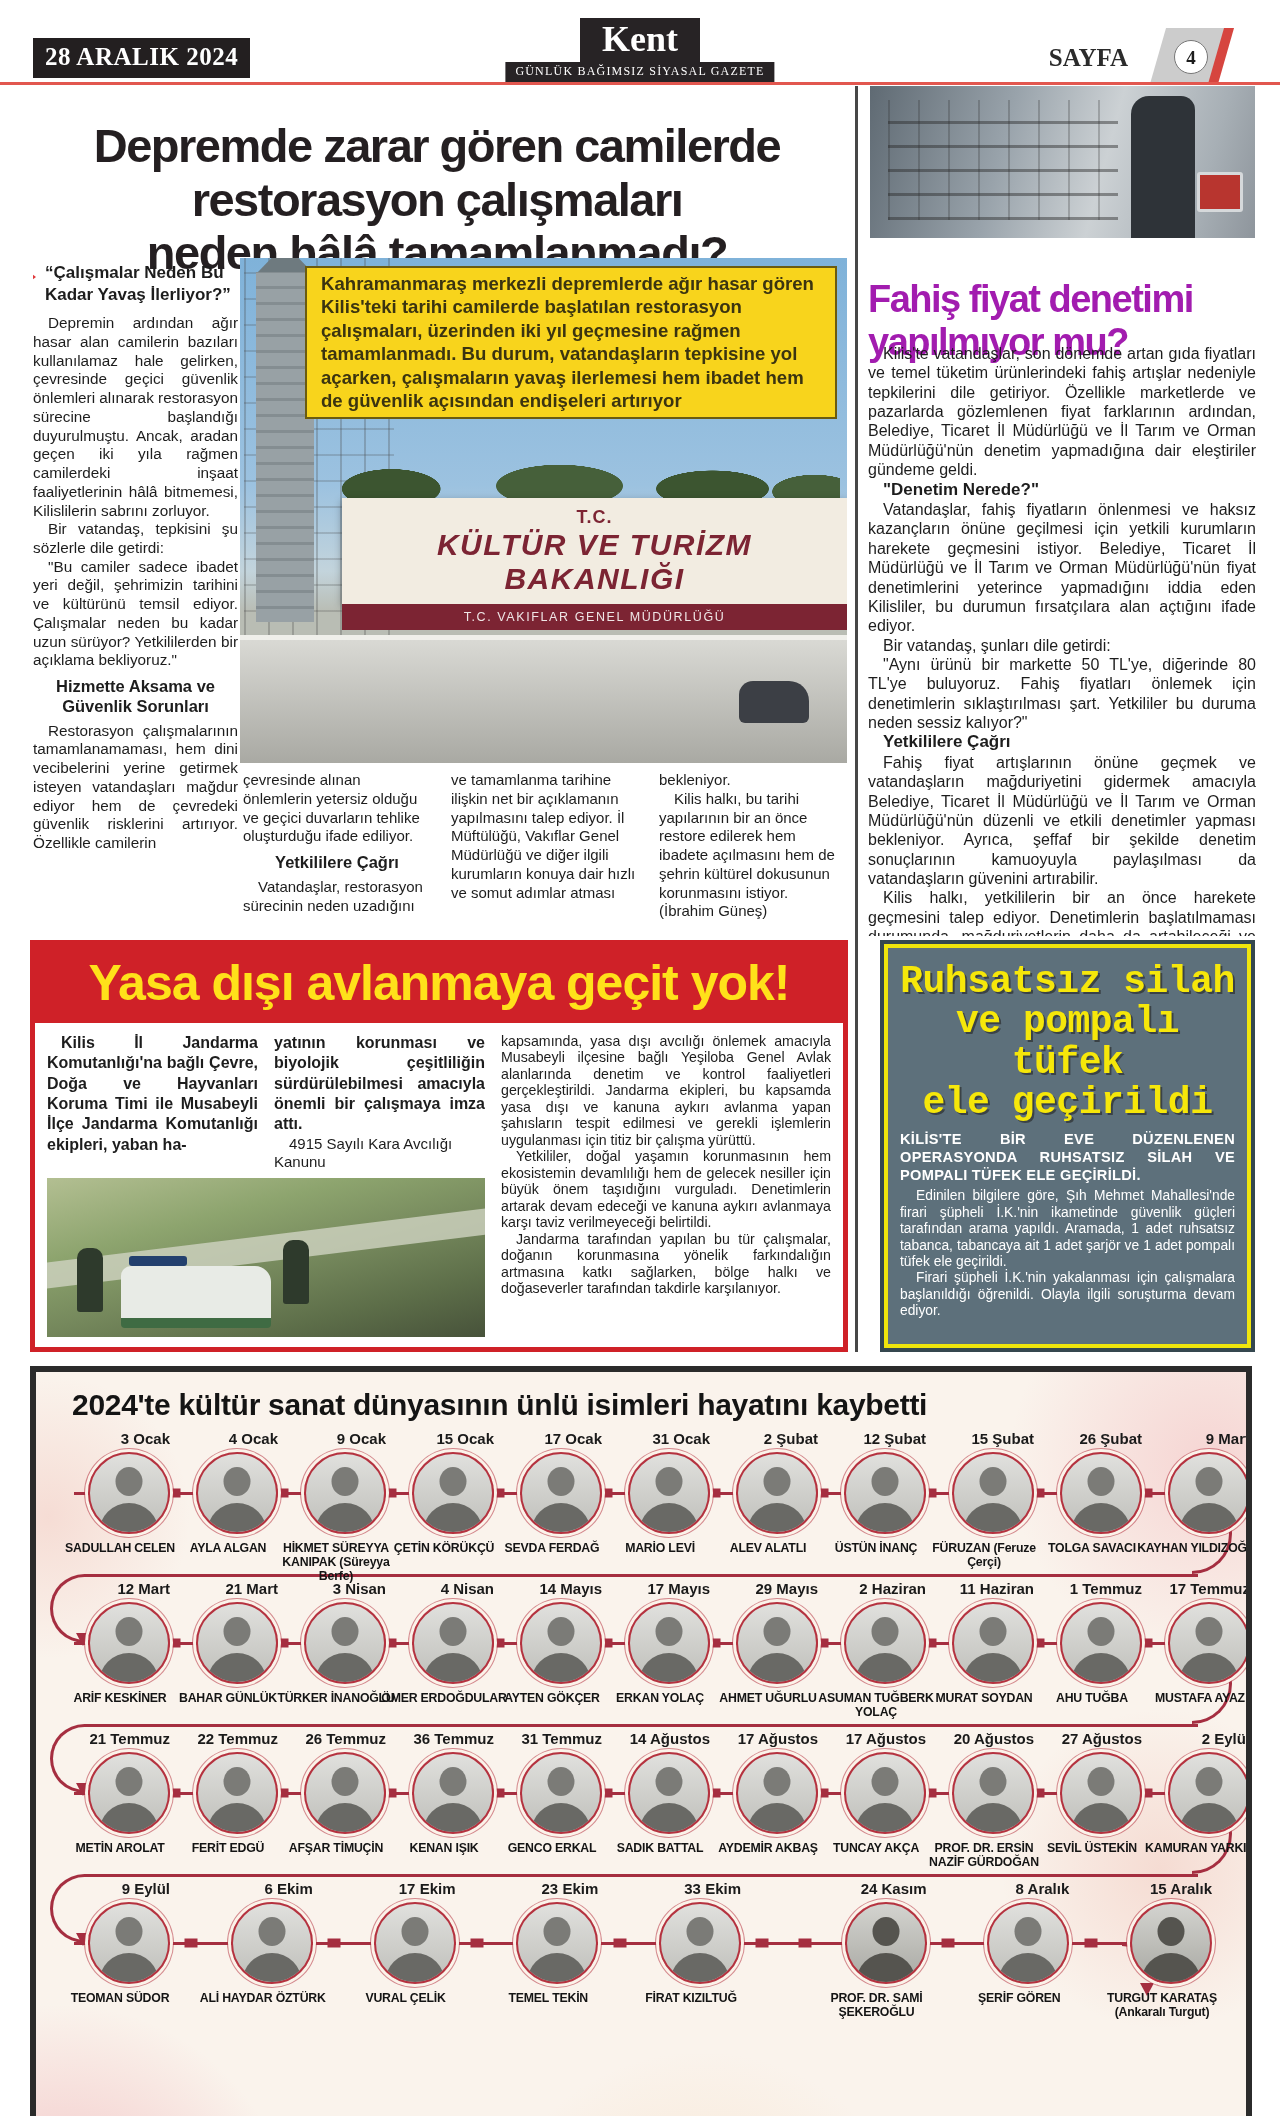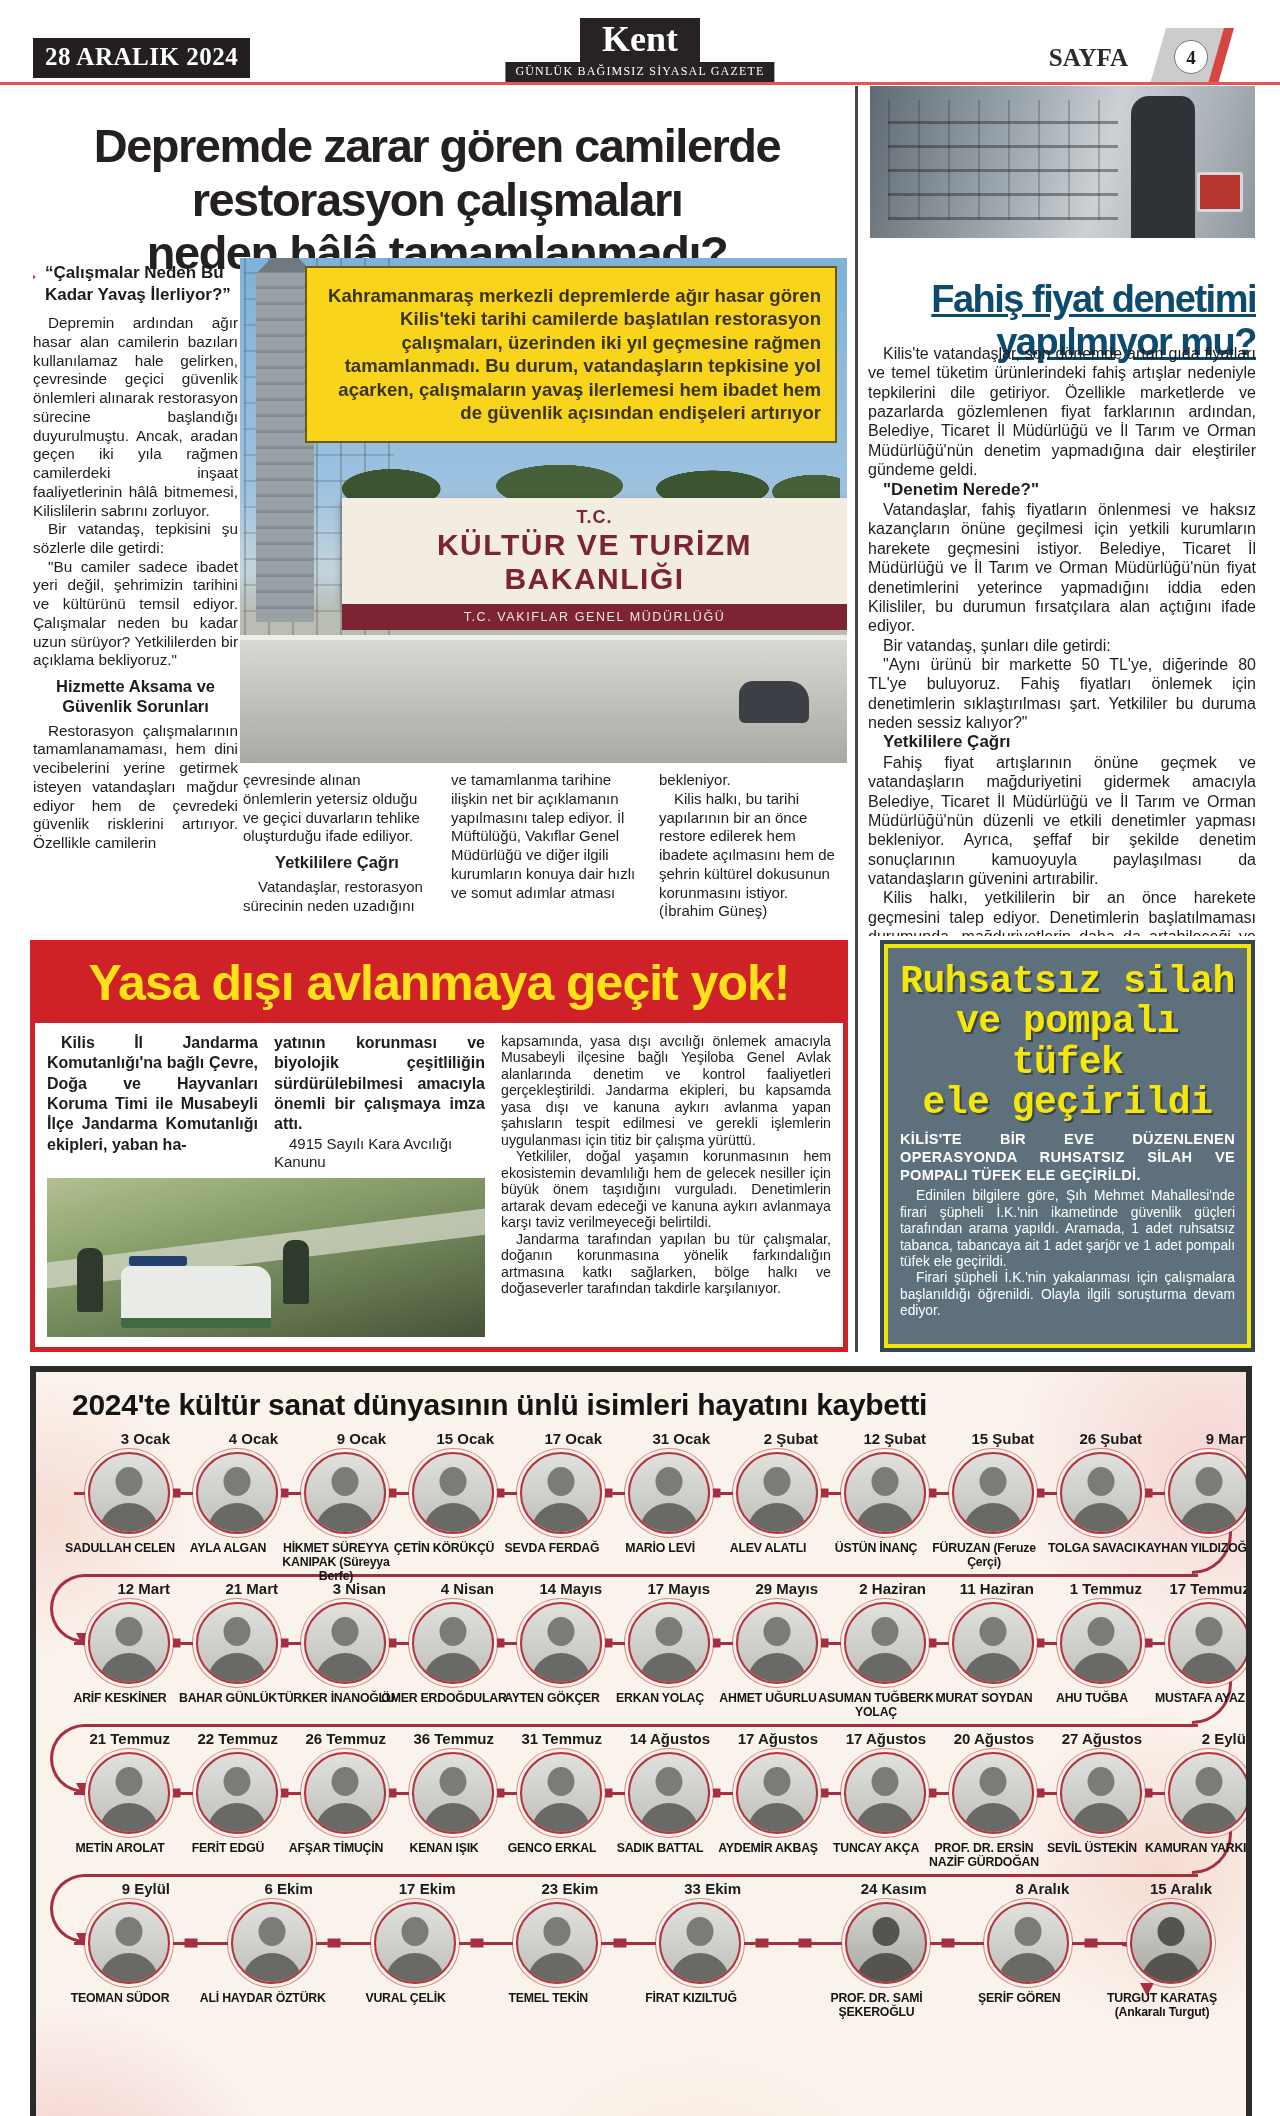--- a/index.html
+++ b/index.html
@@ -46,25 +46,25 @@
     border-left:29px solid transparent; border-right:29px solid transparent; border-bottom:30px solid #6e7a7f; }
   .scaffold { position:absolute; left:4px; top:0; width:150px; height:380px;
     background:repeating-linear-gradient(90deg, rgba(70,70,70,.28) 0 2px, transparent 2px 24px),
                repeating-linear-gradient(0deg, rgba(70,70,70,.22) 0 2px, transparent 2px 26px); }
   .trees { position:absolute; left:90px; top:196px; width:510px; height:58px;
     background:radial-gradient(ellipse 70px 28px at 12% 60%, #3c5530 70%, transparent 71%),
                radial-gradient(ellipse 90px 30px at 45% 55%, #46603a 70%, transparent 71%),
                radial-gradient(ellipse 80px 26px at 75% 60%, #3c5530 70%, transparent 71%),
                radial-gradient(ellipse 60px 24px at 95% 65%, #46603a 70%, transparent 71%); }
   .lede-box { position:absolute; right:10px; top:8px; width:532px; background:#f8d41c; border:2px solid #6b5b10;
-    padding:16px 14px; font-weight:bold; font-size:18.6px; line-height:1.26; text-align:right; color:#3b3410; }
+    padding:4px 14px; font-weight:bold; font-size:18.6px; line-height:1.26; text-align:left; color:#3b3410; }
   .mosque-banner { position:absolute; left:102px; right:0; top:240px; height:106px; background:#f2ece1;
     text-align:center; padding-top:8px; box-shadow:0 3px 8px rgba(0,0,0,.35); color:#7c2433; }
   .mb-tc { font-weight:bold; font-size:18px; line-height:22px; letter-spacing:1px; }
-  .mb-main { font-weight:bold; font-size:30px; line-height:34px; letter-spacing:1.5px; }
+  .mb-main { font-weight:bold; font-size:30px; line-height:34px; letter-spacing:1.5px;font-style:italic; }
   .mosque-strip { position:absolute; left:102px; right:0; top:346px; height:26px; background:#7c2433; color:#efe6e6;
     font-size:12.5px; letter-spacing:1.6px; line-height:26px; text-align:center; }
   .street { position:absolute; left:0; bottom:0; width:100%; height:128px;
     background:linear-gradient(#d9d9d4, #a9a9a3); border-top:5px solid #efefea; }
   .scooter { position:absolute; right:38px; bottom:40px; width:70px; height:42px; background:#3c3f45; border-radius:14px 20px 6px 6px; }
 
   #main-bottom { position:absolute; top:771px; left:243px; width:604px; height:162px; display:flex; gap:20px; overflow:hidden; }
   #main-bottom > div { flex:1; font-size:15px; line-height:1.25; text-align:left; }
 
   #vrule { position:absolute; left:855px; top:86px; width:3px; height:1266px; background:#474747; }
@@ -72,22 +72,22 @@
   
   #rail-photo { position:absolute; left:870px; top:86px; width:385px; height:152px; overflow:hidden;
     background:linear-gradient(105deg,#5f6a73 0%,#99a3ab 35%,#ccd1d4 60%,#a7afb5 85%,#8e959c 100%); }
   #rail-photo::before { content:""; position:absolute; left:18px; top:14px; width:230px; height:120px;
     background:repeating-linear-gradient(0deg, rgba(40,40,40,.45) 0 3px, transparent 3px 24px),
                repeating-linear-gradient(90deg, rgba(40,40,40,.25) 0 2px, transparent 2px 30px); }
   #rail-photo::after { content:""; position:absolute; right:60px; top:10px; width:64px; height:150px;
     background:#2e3338; border-radius:18px 14px 4px 4px; }
   .rail-basket { position:absolute; right:12px; bottom:26px; width:46px; height:40px; background:#b8352f;
     border:3px solid #d6d9db; border-radius:3px; }
-  #rail-headline { position:absolute; left:868px; top:246px; width:388px; text-align:right; font-weight:bold;
-    font-size:38px; line-height:1.14; letter-spacing:-1.5px; color:#0c4a6e;text-decoration:underline; }
+  #rail-headline { position:absolute; left:868px; top:246px; width:388px; text-align:left; font-weight:bold;
+    font-size:38px; line-height:1.14; letter-spacing:-1.5px; color:#a21caf; }
   #rail-headline span { display:block; }
   #rail-body { position:absolute; left:868px; top:344px; width:388px; height:592px; overflow:hidden;
     font-size:16px; line-height:1.21; text-align:justify; }
   #rail-body .subhead-left { font-size:17px; }
 
   
   #hunt { position:absolute; left:30px; top:940px; width:818px; height:412px; border:5px solid #cf2128; background:#fff; }
   .hunt-banner { height:78px; background:#cf2128; color:#ffe11a; text-align:center;
     font-weight:bold; font-size:50px; line-height:76px; letter-spacing:-1px; }
   .hunt-content { display:flex; gap:16px; padding:10px 12px; height:324px; overflow:hidden; }

